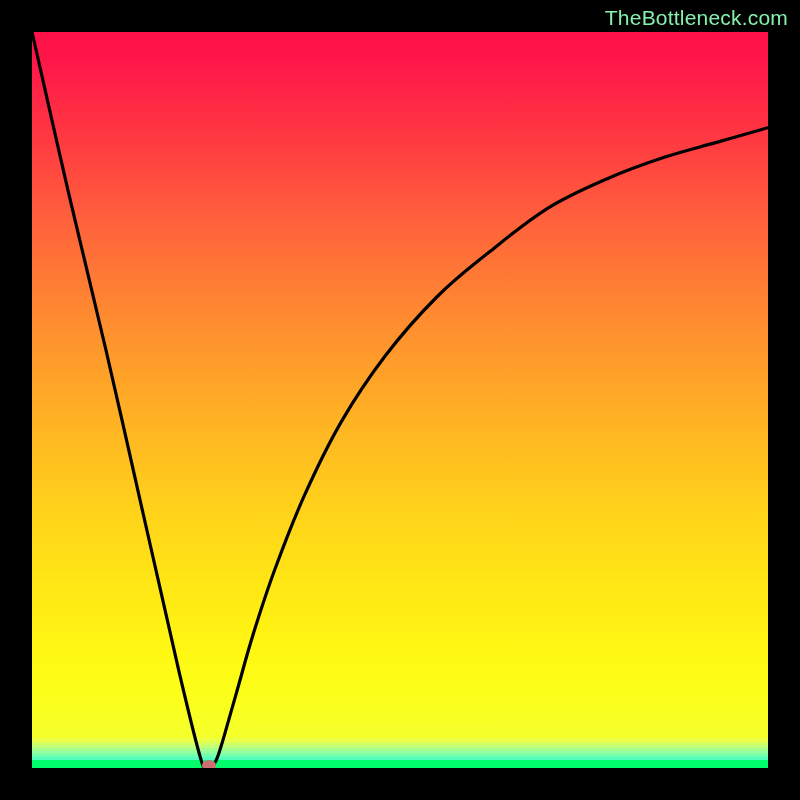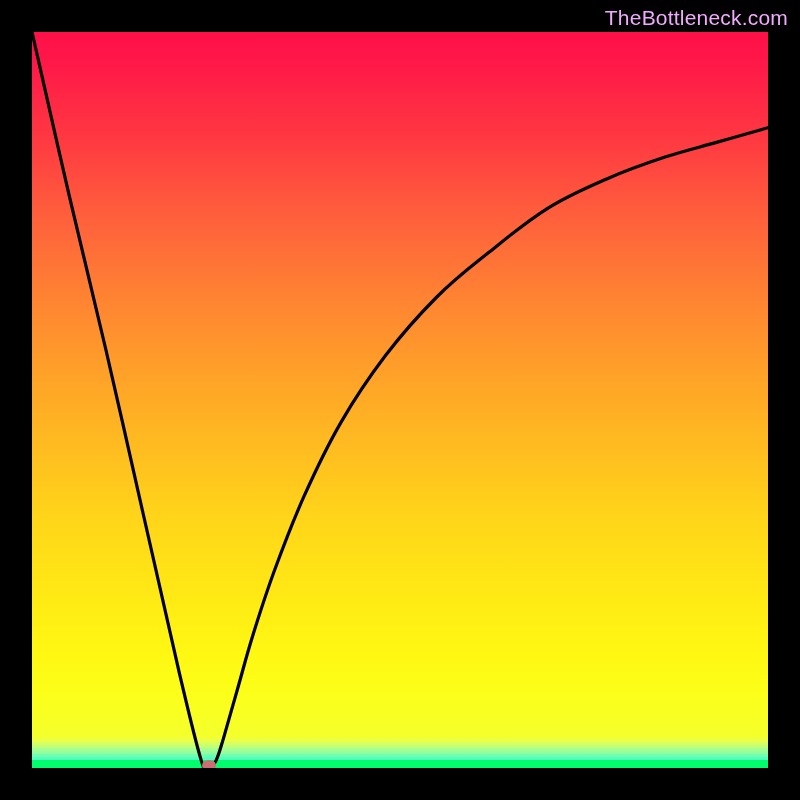--- a/index.html
+++ b/index.html
@@ -73,21 +73,21 @@
     width: 14px;
     height: 11px;
     border-radius: 50%;
     background: #cc6f73;
     pointer-events: none;
   }
   .watermark {
     position: absolute;
     top: 6px;
     right: 12px;
-    color: #f0abfc;
+    color: #86efac;
     font-size: 21px;
     font-weight: 500;
     letter-spacing: 0.2px;
     user-select: none;
   }
 </style>
 </head>
 <body>
 
 <div class="frame">

